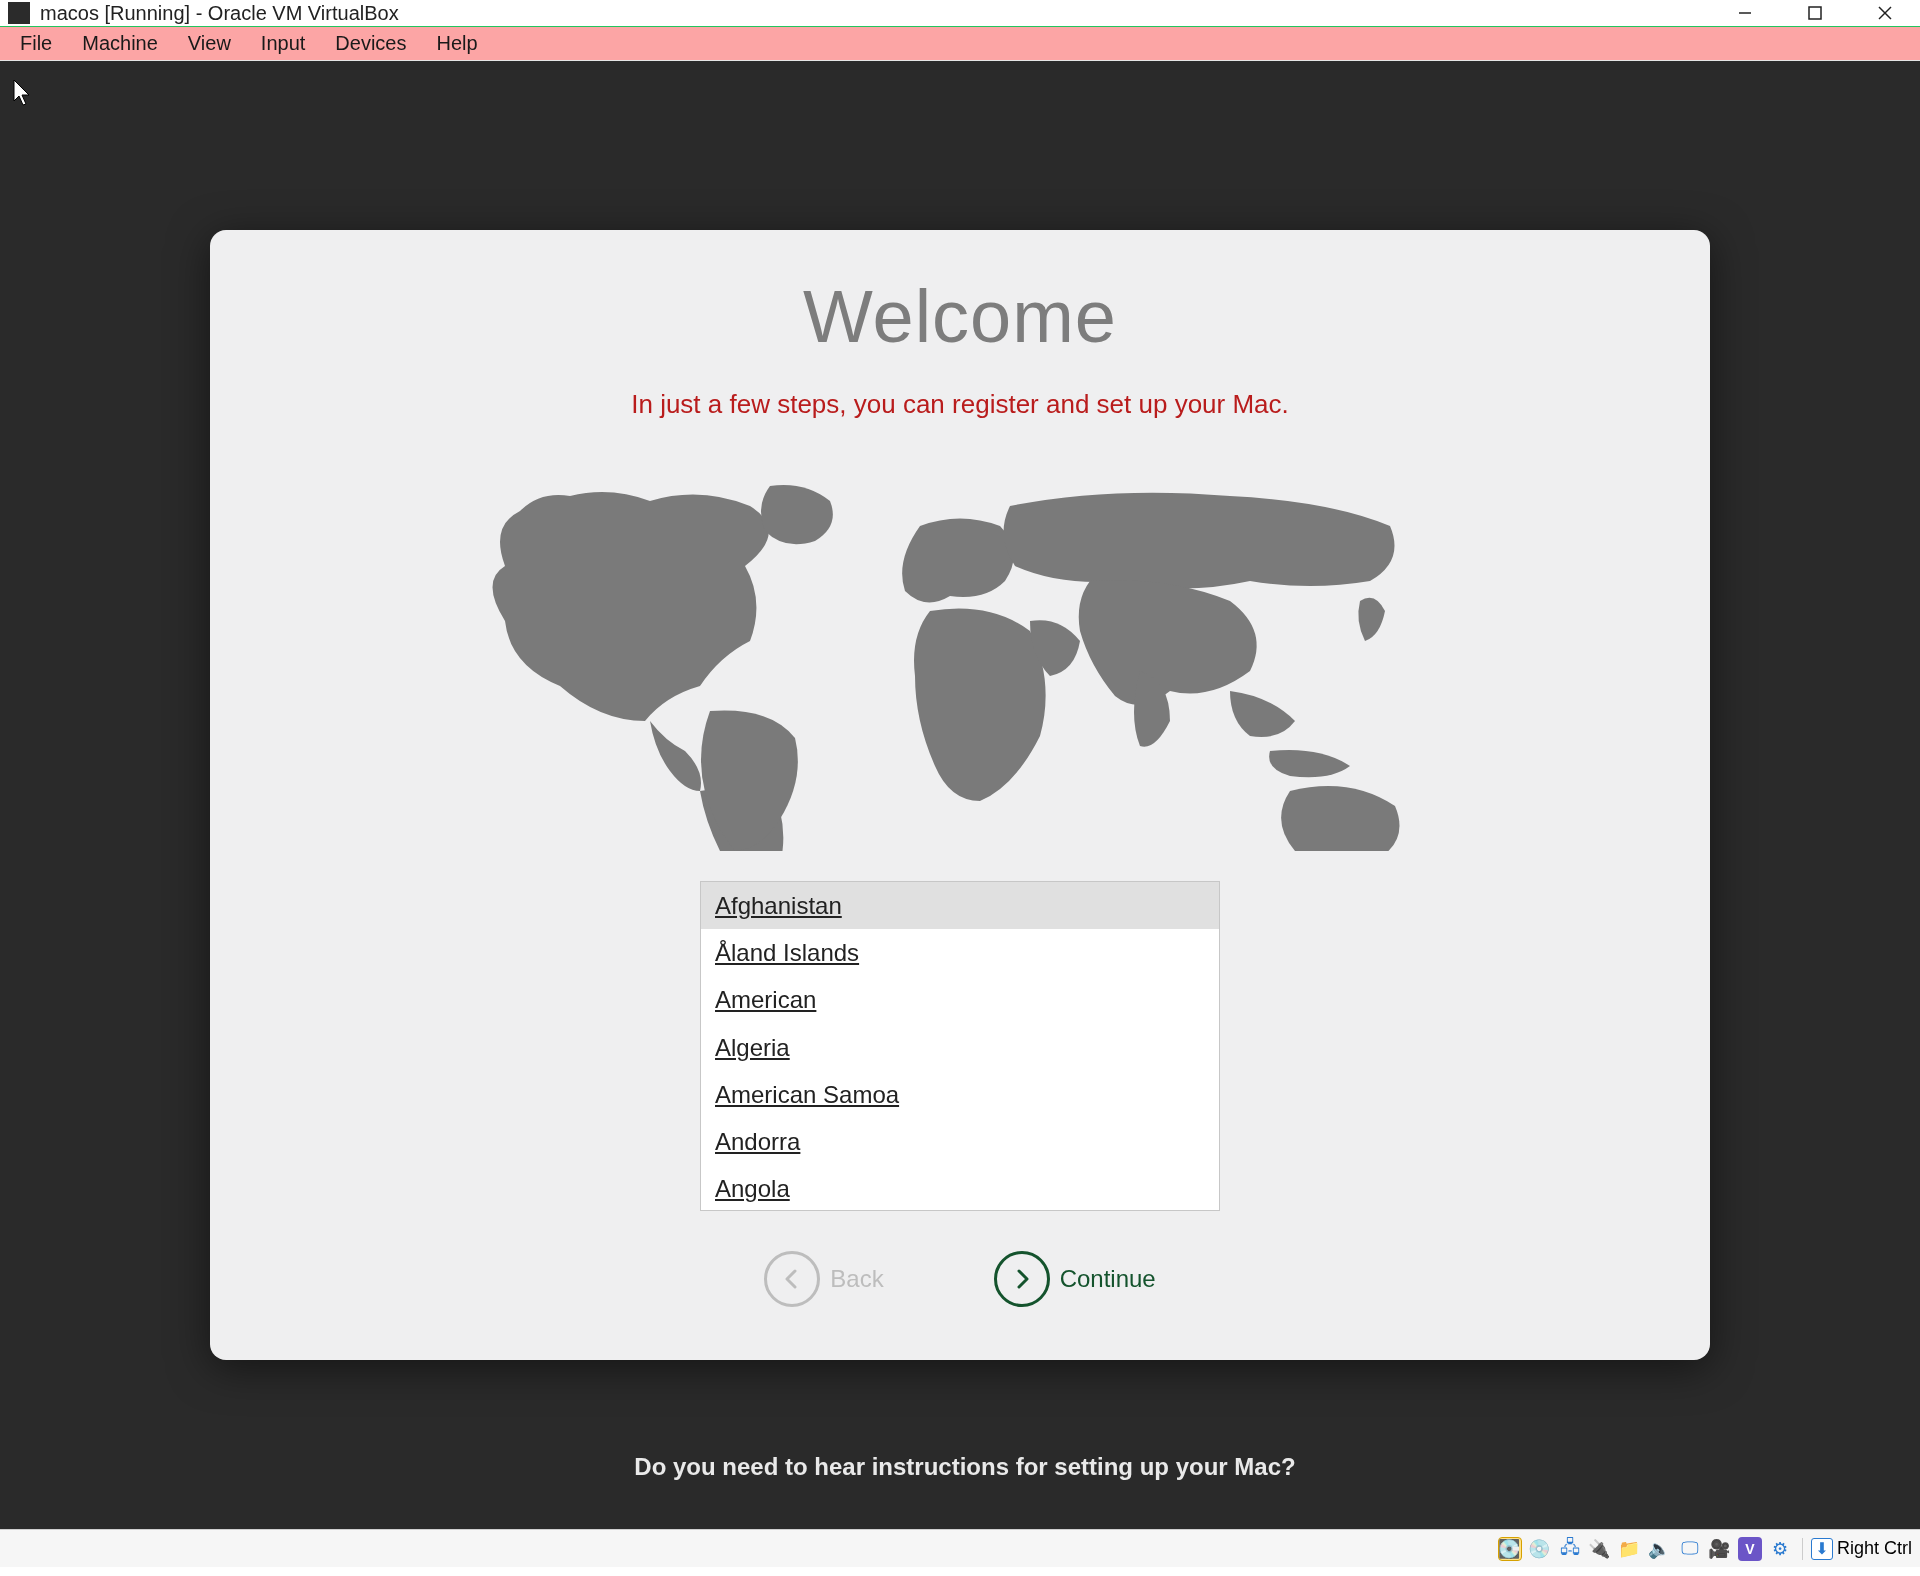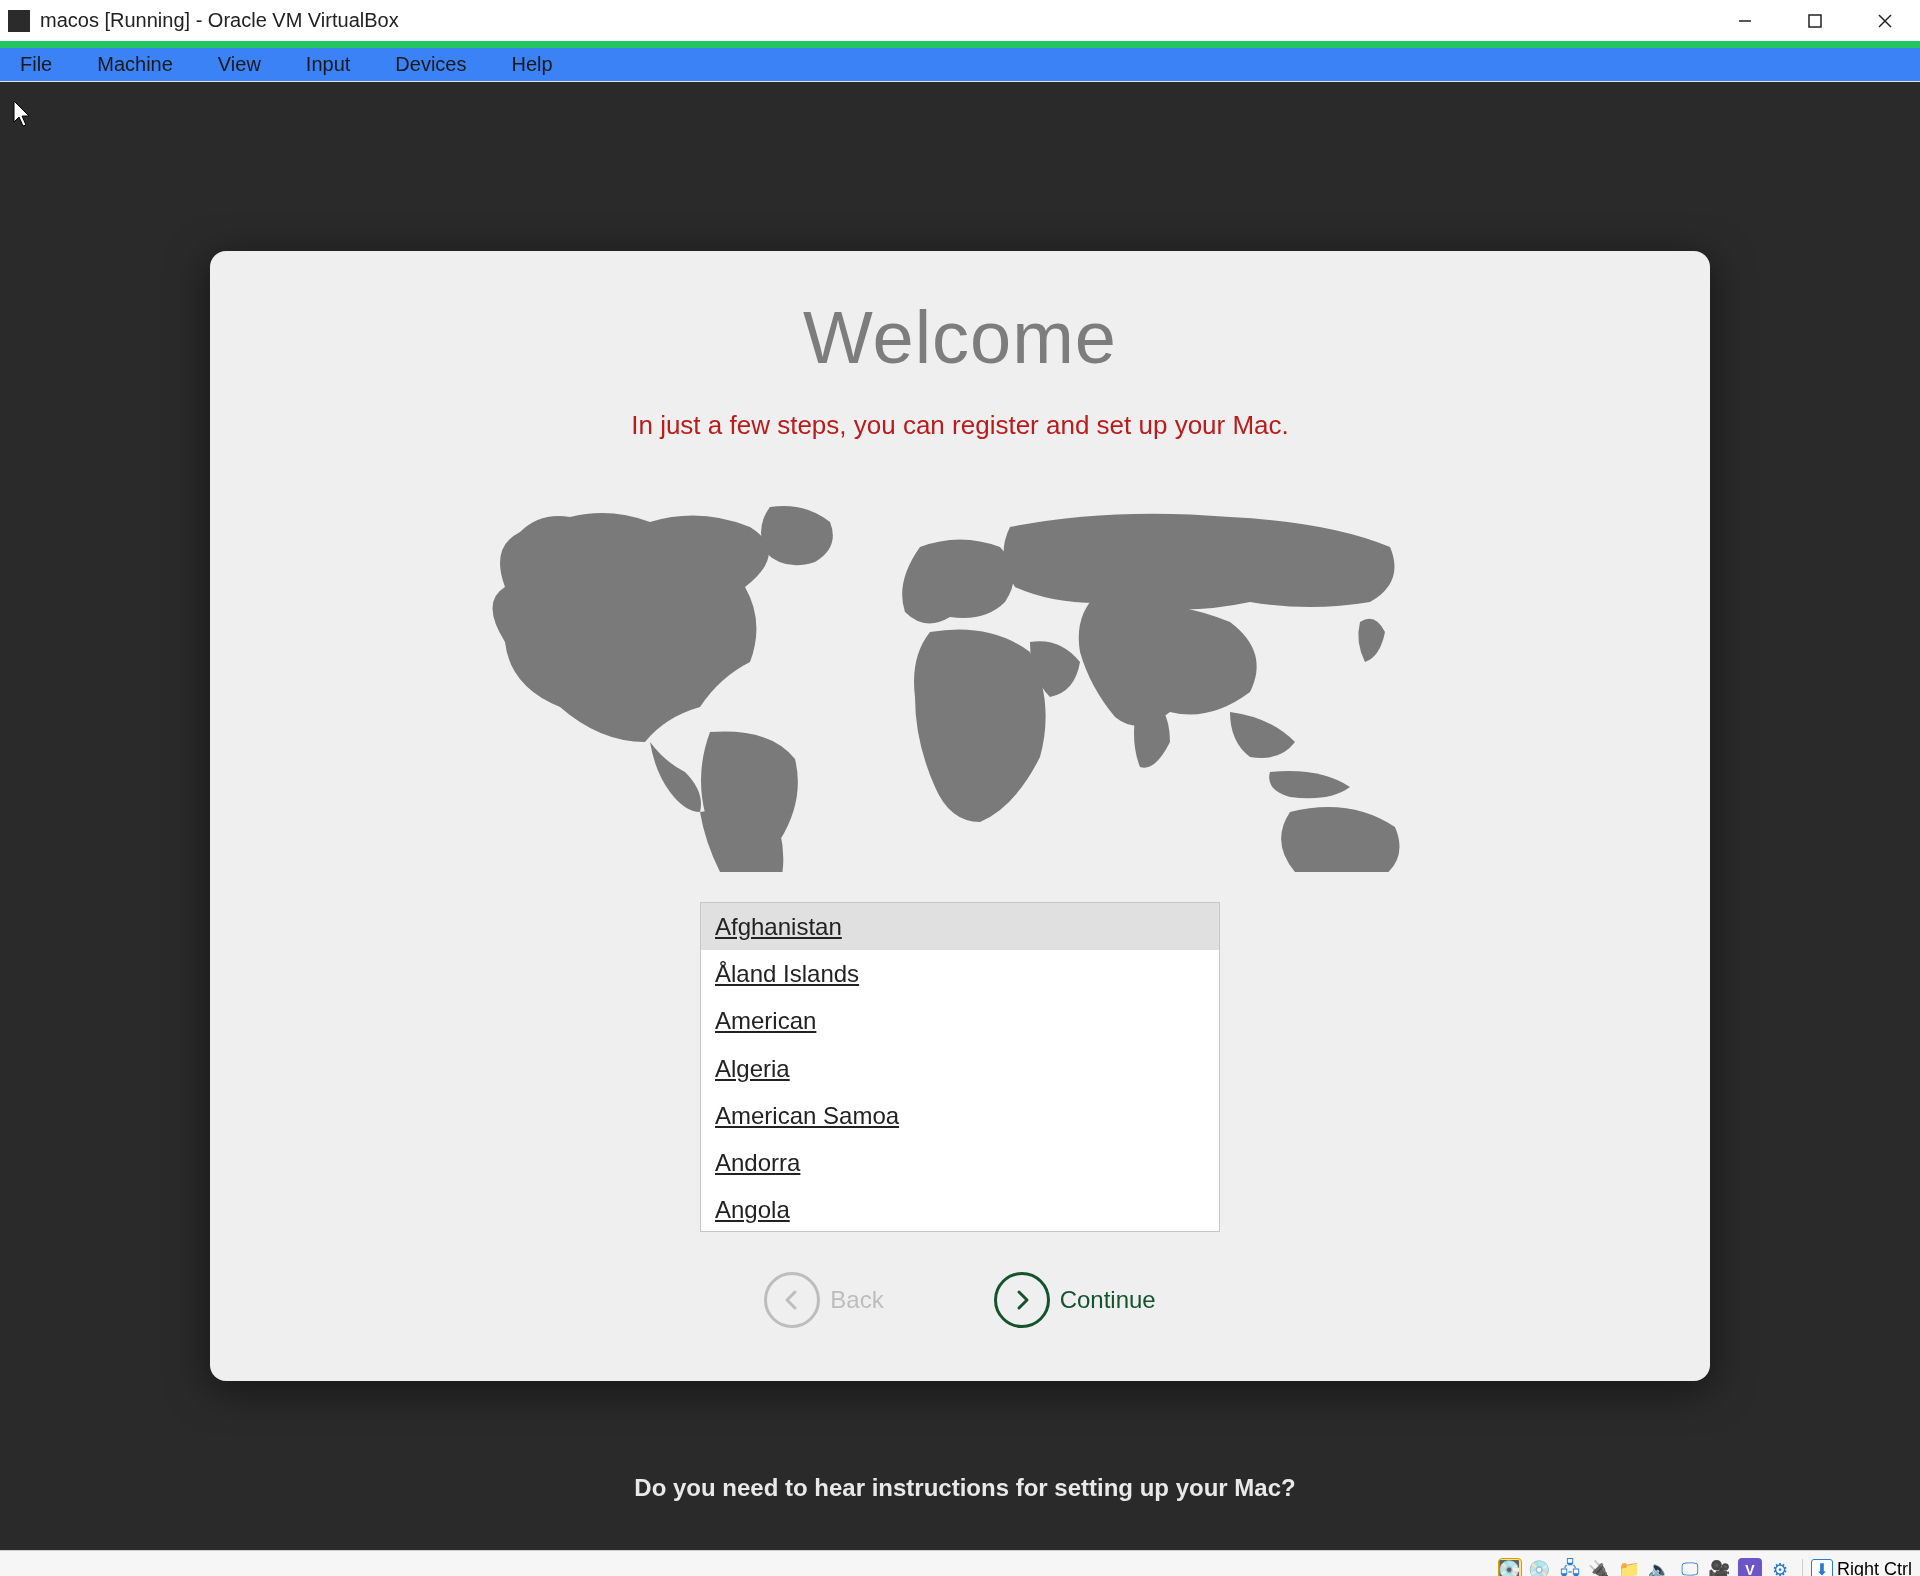--- a/index.html
+++ b/index.html
@@ -1,32 +1,32 @@
 <!DOCTYPE html>
 <html><head>
 <meta charset="utf-8">
 <style>
   * { box-sizing: border-box; margin: 0; padding: 0; }
   html, body { width: 1920px; height: 1576px; font-family: -apple-system, "Segoe UI", Arial, sans-serif; background: #fff; overflow: hidden; }
 
   
   .titlebar {
-    height: 48px; display: flex; align-items: center; justify-content: space-between;
-    background: #ffffff; border-bottom: 7px solid #22c55e; padding: 0 0 0 8px;
+    height: 27px; display: flex; align-items: center; justify-content: space-between;
+    background: #ffffff; border-bottom: 1px solid #22c55e; padding: 0 0 0 8px;
     font-size: 20px; color: #222;
   }
   .titlebar .left { display: flex; align-items: center; gap: 10px; }
   .titlebar .app-icon { width: 22px; height: 22px; background: #2b2b2b; display: inline-block; }
   .titlebar .win-controls { display: flex; }
   .titlebar .win-btn { width: 70px; height: 36px; display: flex; align-items: center; justify-content: center; }
   .titlebar .win-btn svg { stroke: #222; }
 
   .menubar {
-    height: 34px; display: flex; align-items: center; gap: 17px;
-    background: #3b82f6; border-bottom: 1px solid #e5e5e5;
+    height: 34px; display: flex; align-items: center; gap: 2px;
+    background: #fca5a5; border-bottom: 1px solid #e5e5e5;
     font-size: 20px; color: #1a1a1a; padding: 0 6px;
   }
   .menubar .menu-item { padding: 4px 14px; border-radius: 3px; }
 
   
   .vm-viewport {
     position: relative;
     height: 1468px; 
     background: #2a2a2a;
     display: flex; align-items: center; justify-content: center;

